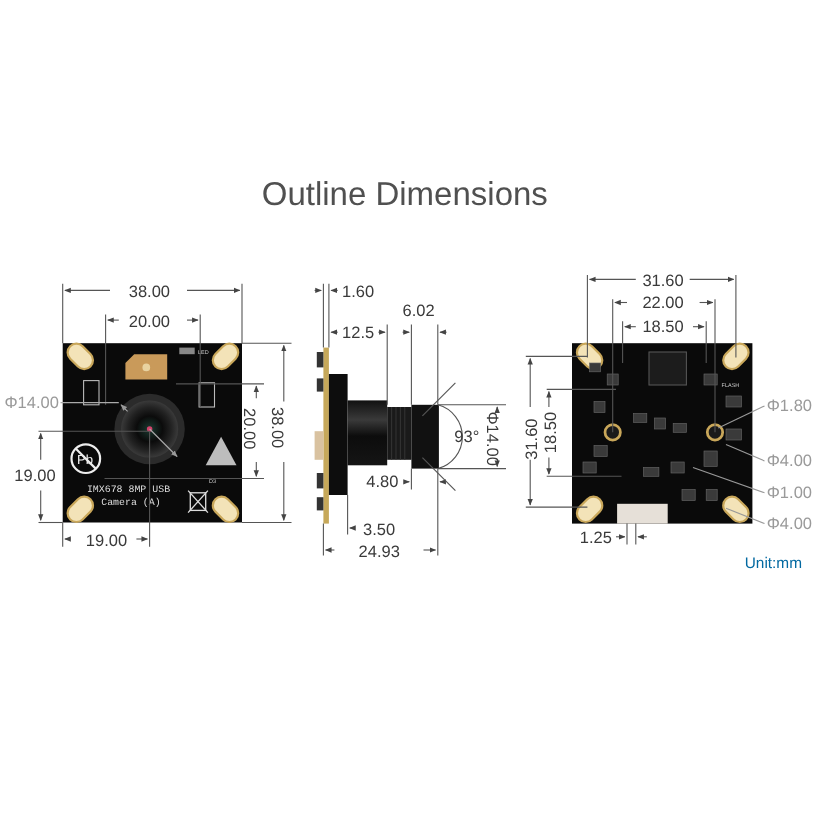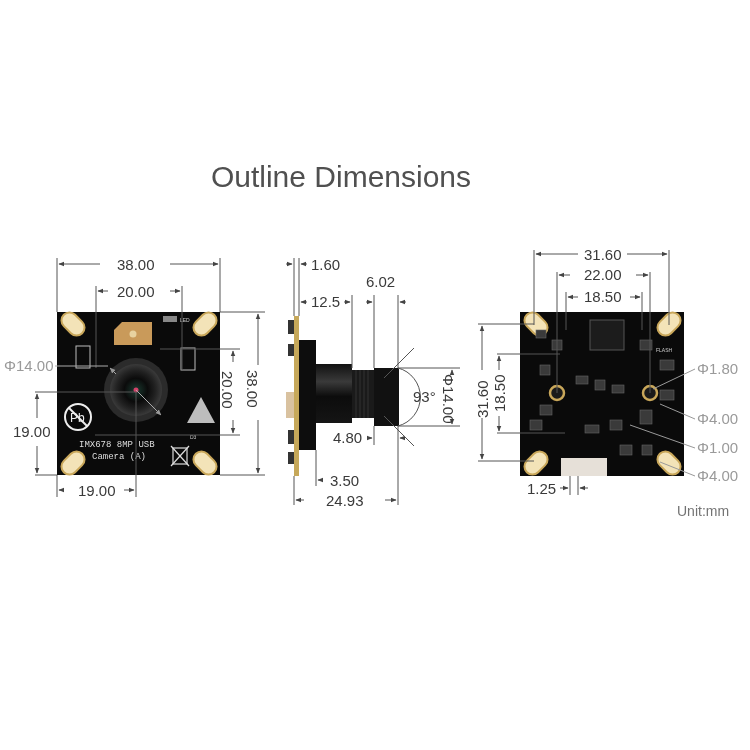--- a/index.html
+++ b/index.html
@@ -1,21 +1,21 @@
 <!DOCTYPE html>
 <html><head>
 <meta charset="utf-8">
 <style>
   html,body{margin:0;padding:0;background:#ffffff;}
   body{width:750px;height:750px;position:relative;overflow:hidden;font-family:"Liberation Sans",sans-serif;}
-  .title{position:absolute;left:0;top:160px;width:682px;text-align:center;font-size:30px;color:#505050;font-family:"Liberation Sans",sans-serif;}
+  .title{position:absolute;left:0;top:160px;width:682px;text-align:center;font-size:30px;color:#505050;font-family:"Liberation Sans",sans-serif;padding-left:27px;}
   svg{position:absolute;left:0;top:0;}
   .dim{font-family:"Liberation Sans",sans-serif;font-size:15px;fill:#3a3a3a;}
   .dimg{font-family:"Liberation Sans",sans-serif;font-size:15px;fill:#9a9a9a;}
-  .unit{position:absolute;left:677px;top:503px;font-size:14px;color:#737373;text-align:right;}
+  .unit{position:absolute;left:677px;top:503px;font-size:14px;color:#0369a1;text-align:right;}
 </style>
 </head>
 <body>
 
 <div class="title">Outline Dimensions</div>
 
 <svg width="750" height="750" viewBox="0 0 750 750">
   <defs>
     <marker id="arr" viewBox="0 0 10 10" refX="9" refY="5" markerWidth="6" markerHeight="6" orient="auto-start-reverse">
       <path d="M0,1 L10,5 L0,9 z" fill="#444"></path>

